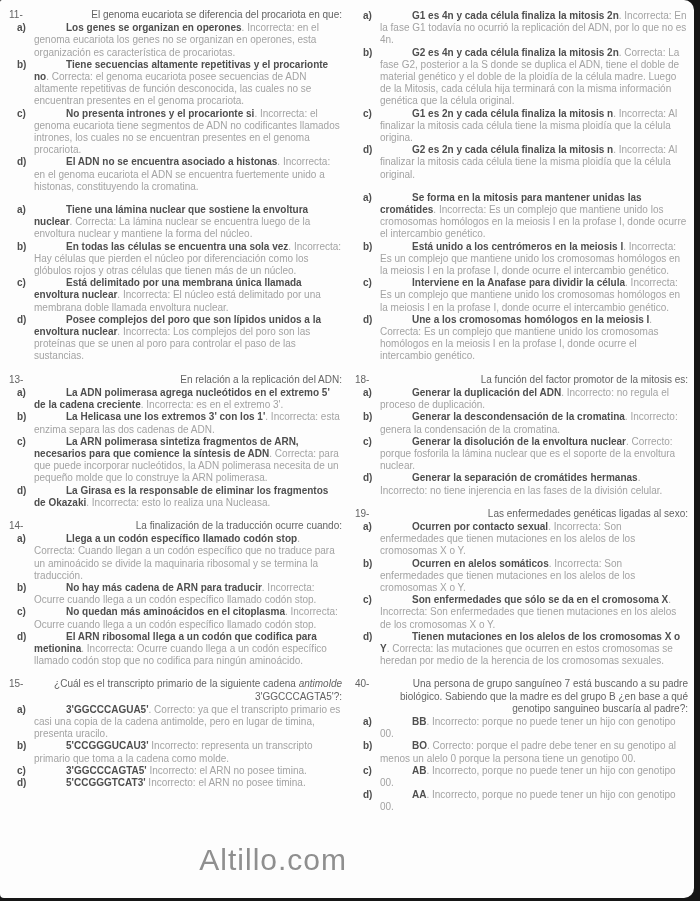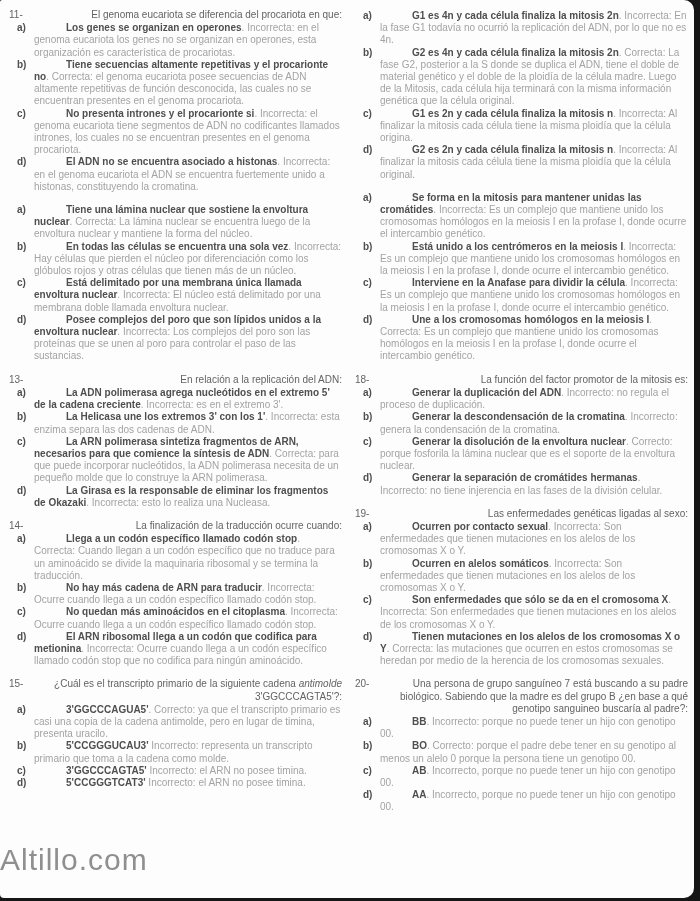--- a/index.html
+++ b/index.html
@@ -25,21 +25,21 @@
   .q-text{flex:1;text-align:right;}
   .q-text em{font-style:italic;}
   .options{margin-top:1px;}
   .option{display:flex;margin-left:8px;font-size:10px;line-height:12.2px;}
   .opt-letter{width:17px;flex:none;color:#4f4f4f;font-weight:bold;}
   .opt-text{flex:1;color:#a3a3a3;}
   .opt-lead{color:#4f4f4f;font-weight:bold;padding-left:32px;}
   .opt-rest{color:#a3a3a3;}
   .watermark{
     position:absolute;left:0;top:843px;width:347px;
-    text-align:left;
+    text-align:right;
     font-size:30px;color:#8f8f8f;letter-spacing:1px;
   }
 </style>
 </head>
 <body>
 
 <div class="page">
   <div class="content">
     <div class="col">
   <div class="question">
@@ -278,21 +278,21 @@
 
   <div class="option">
     <span class="opt-letter">d)</span>
     <span class="opt-text"><span class="opt-lead">Tienen mutaciones en los alelos de los cromosomas X o Y</span><span class="opt-rest">. Correcta: las mutaciones que ocurren en estos cromosomas se heredan por medio de la herencia de los cromosomas sexuales.</span></span>
   </div>
 </div>
   </div>
 
   <div class="question">
     <div class="q-head">
-      <span class="q-num">20-</span>
+      <span class="q-num">40-</span>
       <span class="q-text">Una persona de grupo sanguíneo 7 está buscando a su padre biológico. Sabiendo que la madre es del grupo B ¿en base a qué genotipo sanguineo buscaría al padre?:</span>
     </div>
     <div class="options">
   <div class="option">
     <span class="opt-letter">a)</span>
     <span class="opt-text"><span class="opt-lead">BB</span><span class="opt-rest">. Incorrecto: porque no puede tener un hijo con genotipo 00.</span></span>
   </div>
 
   <div class="option">
     <span class="opt-letter">b)</span>

